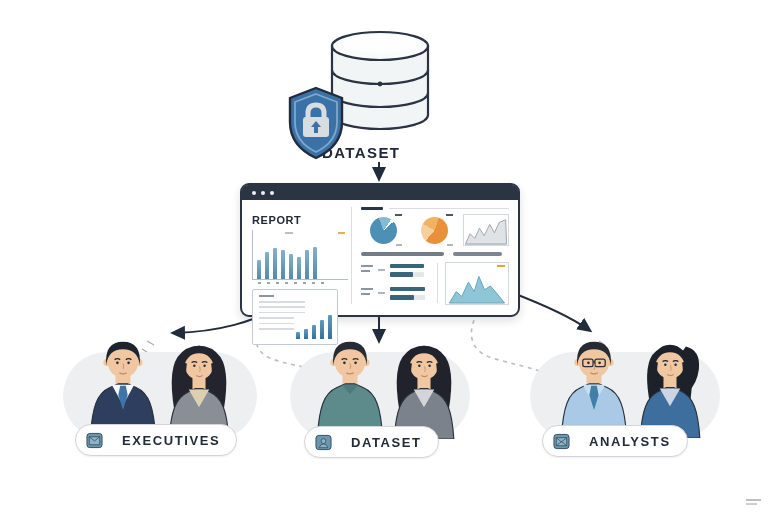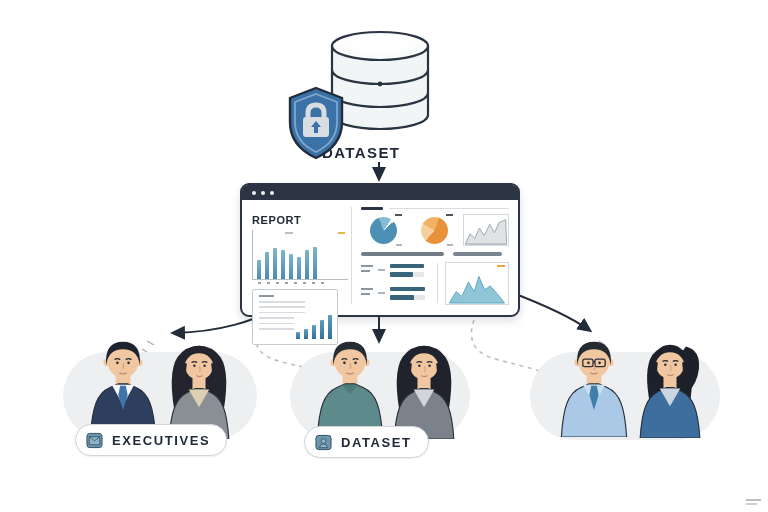--- a/index.html
+++ b/index.html
@@ -71,21 +71,21 @@
   .hfill{background:#39657a;}
   .v-divider2{width:1px;background:#d9dde1;margin:2px 0 6px;}
   .area-card{flex:1;border:1px solid #d4d9dd;position:relative;margin:1px 0 4px;
     display:flex;align-items:flex-end;justify-content:center;}
   .area-card::before{content:"";position:absolute;top:2px;right:3px;width:8px;height:2px;background:#e8a43c;}
 
   
   .group{position:absolute;height:125px;z-index:2;}
   .blob{position:absolute;background:#edeff1;border-radius:48px;}
   .person{position:absolute;}
-  .pill{position:absolute;display:inline-flex;align-items:center;gap:9px;height:30px;
+  .pill{position:absolute;display:inline-flex;align-items:center;gap:19px;height:30px;
     padding:0 16px 0 10px;background:#fff;border:1.5px solid #d2d6da;border-radius:17px;
     box-shadow:0 1px 2px rgba(0,0,0,.07);z-index:3;text-align:center;}
   .pill-label{font-size:13px;font-weight:bold;letter-spacing:1.6px;color:#222b38;white-space:nowrap;}
 
   .watermark{right:7px;bottom:7px;opacity:.6;}
   .watermark i{display:block;height:2px;margin-top:2px;background:#a8adb3;}
   .watermark i:first-child{width:15px;background:#8f959c;}
   .watermark i:last-child{width:11px;}
 </style>
 </head>
@@ -364,19 +364,27 @@
       <rect x="30" y="6" width="30" height="34" rx="14" fill="var(--w-skin)"></rect>
       <path d="M28,30 Q27,4 45,4 Q63,4 62,30 Q59,12 45,12 Q31,12 28,30 Z" fill="var(--w-hair)"></path>
       <path d="M28,22 q-3,16 0,27 l5,-1 q-3,-13 -1,-25 z" fill="var(--w-hair)"></path>
       <path d="M62,22 q3,16 0,27 l-5,-1 q3,-13 1,-25 z" fill="var(--w-hair)"></path>
       <path d="M37,22 q3,-2 6,0 M48,22 q3,-2 6,0" stroke="var(--w-hair)" stroke-width="1.4" fill="none"></path>
       <circle cx="40" cy="25.5" r="1.3" fill="#262c36"></circle>
         <circle cx="51" cy="25.5" r="1.3" fill="#262c36"></circle>
       <path d="M45.5,26 q1.4,4 0,6" stroke="#caa07e" stroke-width="1.1" fill="none"></path>
       <path d="M42,36 q3.5,2.2 7,0" stroke="#b98d6e" stroke-width="1.2" fill="none"></path>
     </svg>
+    <div class="pill" style="left:18px;top:89px;">
+      <svg width="17" height="17" viewBox="0 0 18 18">
+        <rect x="1" y="1.5" width="16" height="15" rx="3" fill="#6d97ad" stroke="#2f4a5c"></rect>
+        <path d="M3.5,5 h11 v8.5 h-11 z" fill="#8fb3c6" stroke="#2f4a5c" stroke-width="0.8"></path>
+        <path d="M3.5,5 l5.5,4.5 5.5,-4.5 M3.5,13.5 l5.5,-4.5 5.5,4.5" fill="none" stroke="#2f4a5c" stroke-width="0.8"></path>
+      </svg>
+      <span class="pill-label">ANALYSTS</span>
+    </div>
   </div>
 
   <div class="abs watermark">
       <i></i>
       <i></i>
     </div>
 </div>
 
 </body></html>

